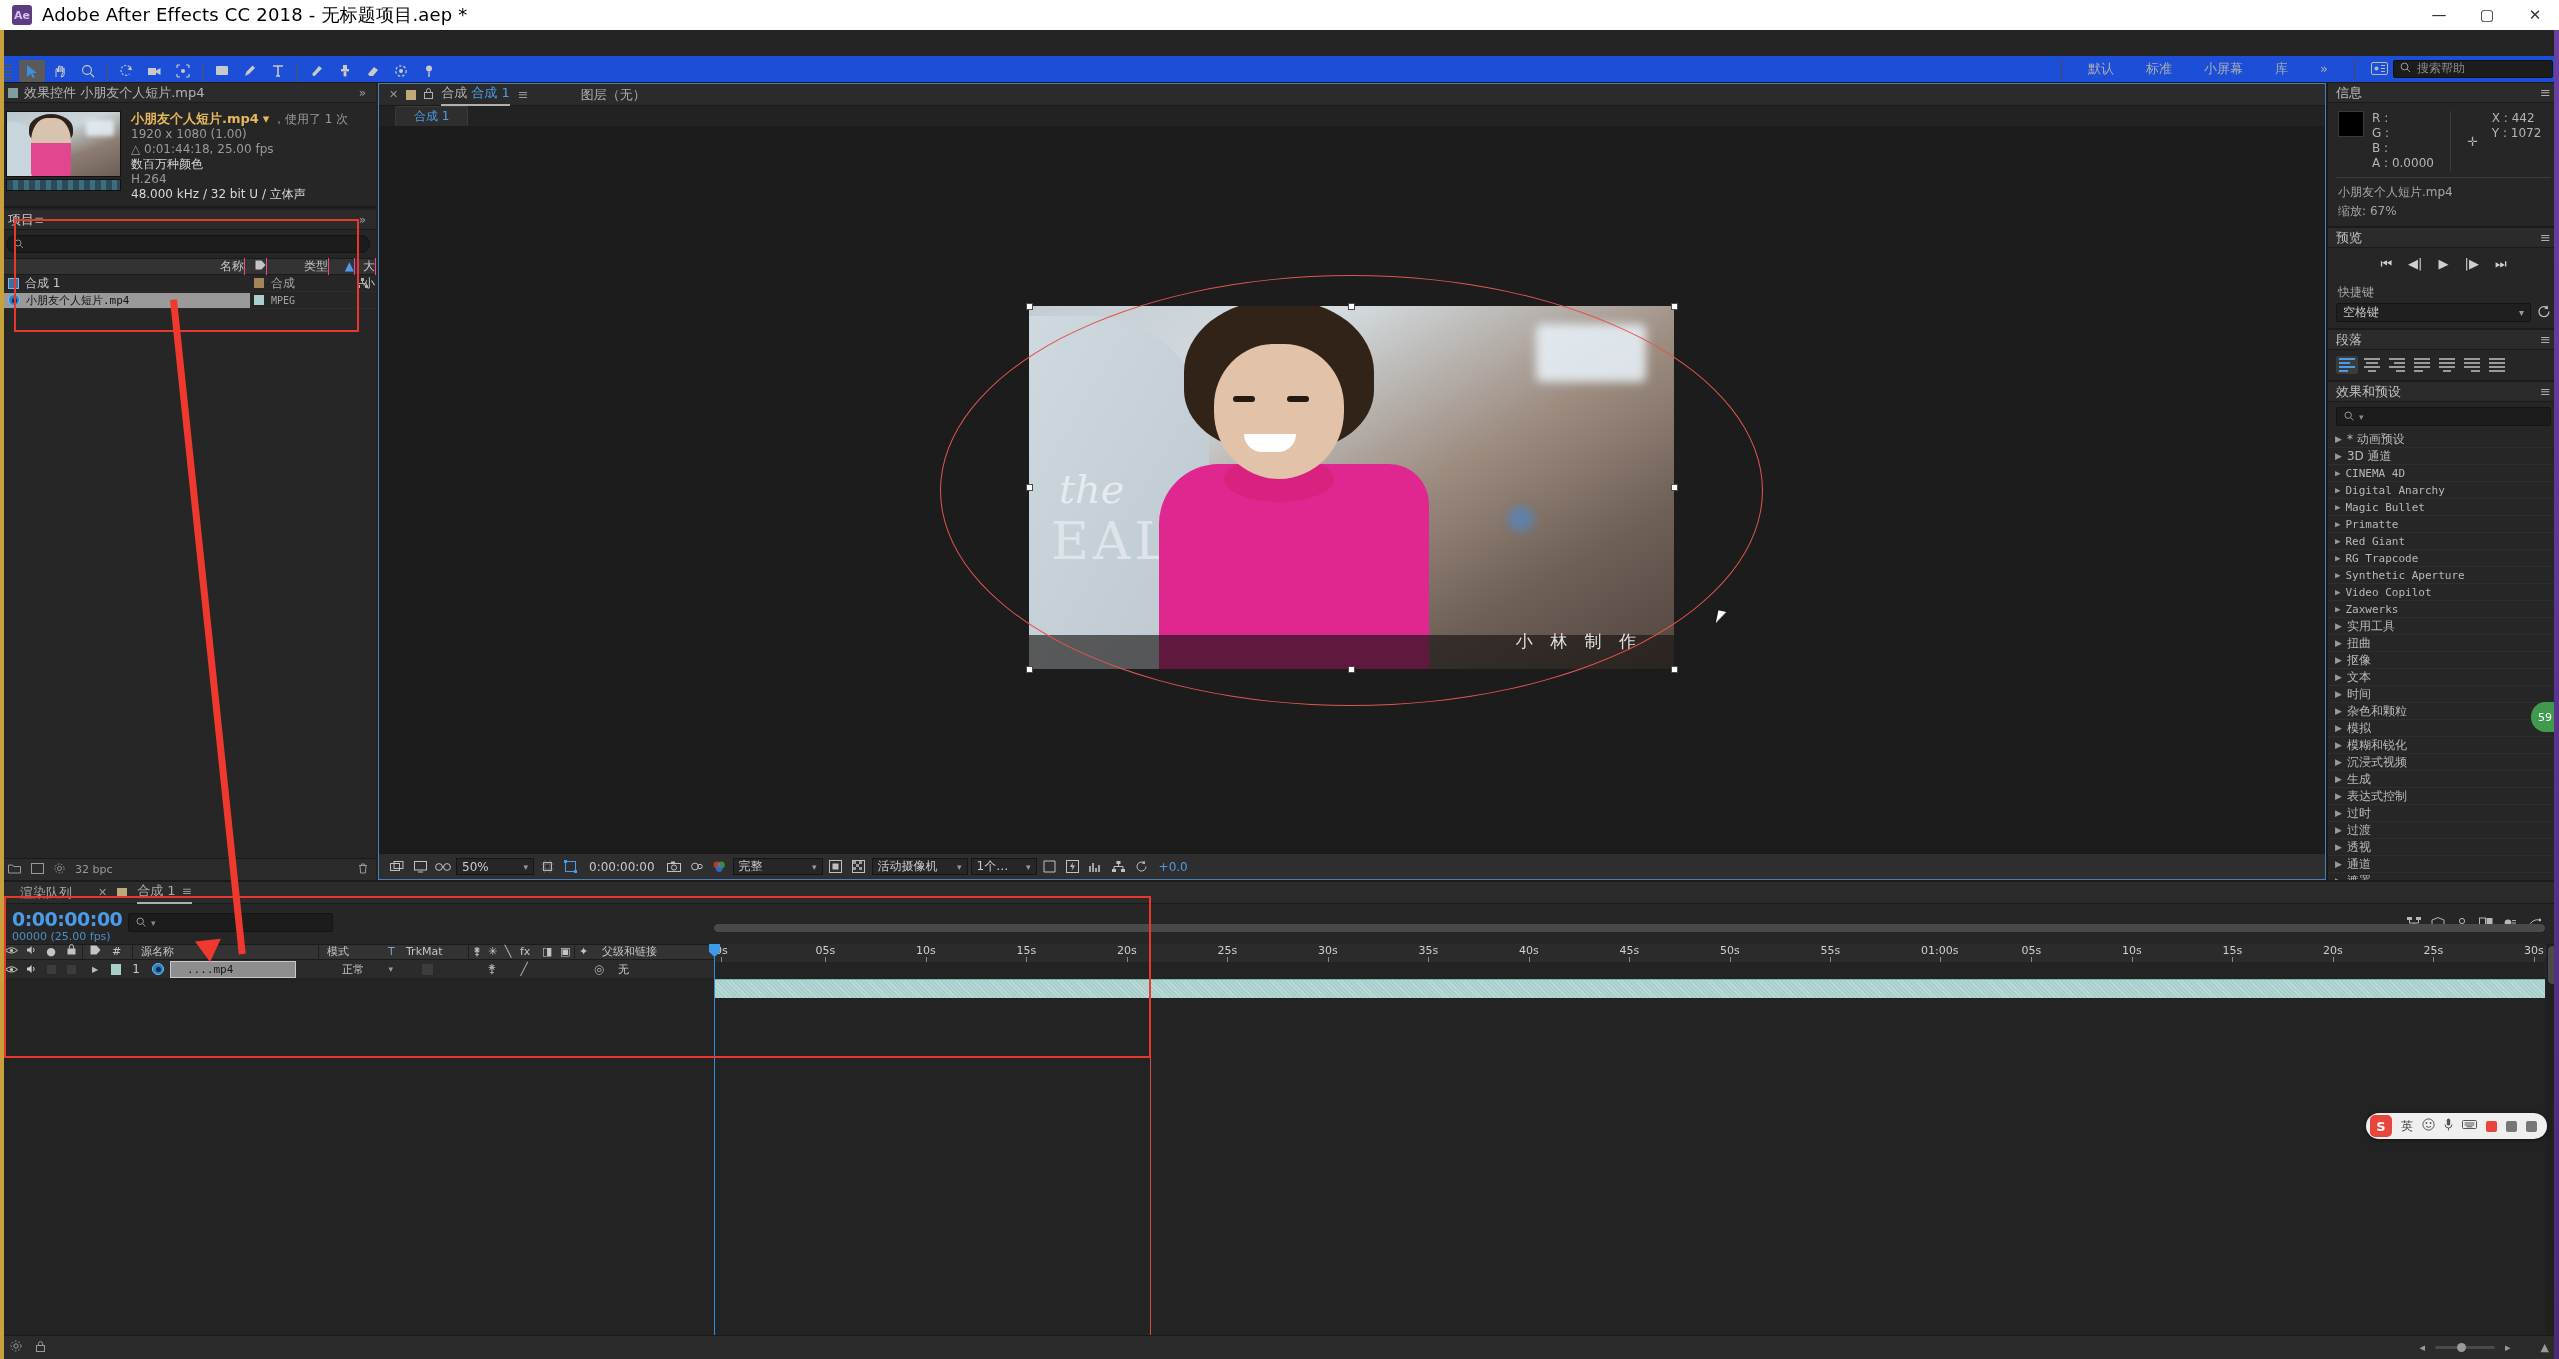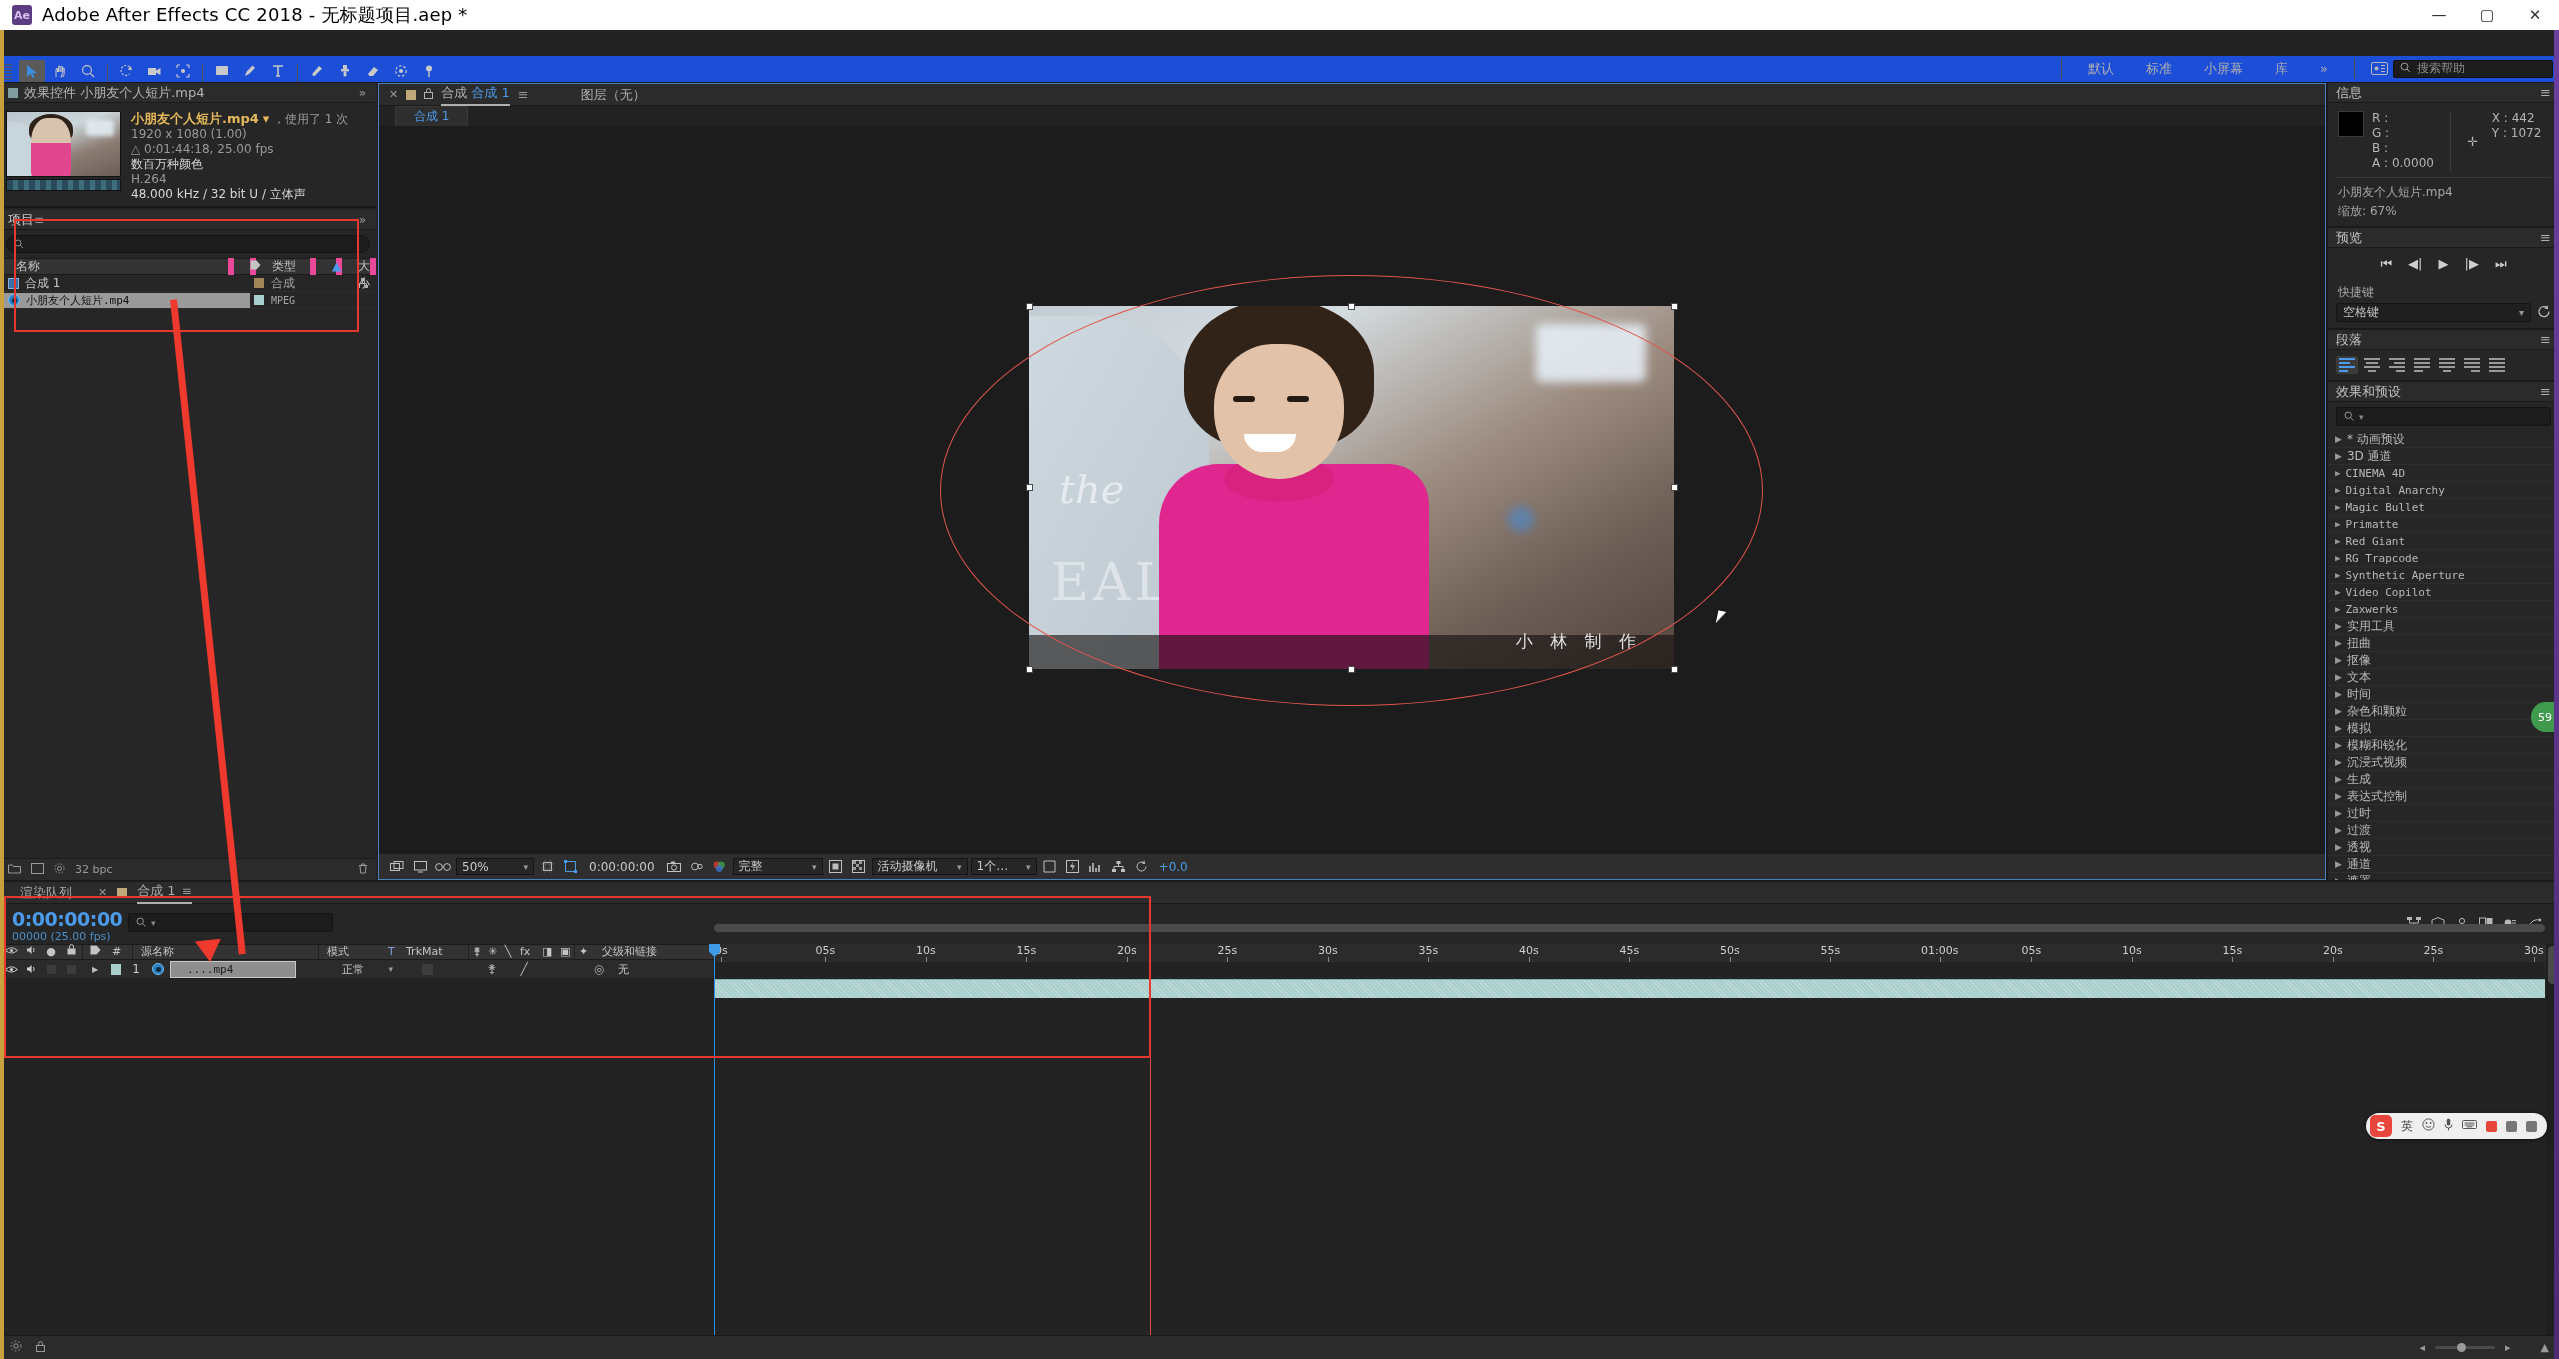--- a/index.html
+++ b/index.html
@@ -118,21 +118,21 @@
   }
   .proj-search {
     height: 18px; margin: 5px 6px; background: #1c1c1c; border: 1px solid #141414;
     border-radius: 9px; display: flex; align-items: center; padding: 0 7px;
     font-size: 11px; color: #7a7a7a;
   }
   .col-head {
     height: 17px; background: #333; display: flex; align-items: center;
     font-size: 12px; color: #c4c4c4; border-top: 1px solid #1a1a1a; border-bottom: 1px solid #1a1a1a;
   }
-  .col-head .c { border-right: 6px solid #ec4899; padding-left: 16px; height: 17px; line-height: 17px; }
+  .col-head .c { border-right: 1px solid #ec4899; padding-left: 8px; height: 17px; line-height: 17px; text-align: right; }
   .row {
     height: 17px; display: flex; align-items: center; font-size: 12px;
     border-bottom: 1px solid #2d2d2d;
   }
   .row .cname { width: 250px; display: flex; align-items: center; gap: 6px; padding-left: 8px; }
   .row .ctype { width: 80px; display: flex; align-items: center; gap: 7px; padding-left: 4px; }
   .row.selected .cname { background: #9a9a9a; color: #111; }
   .ico-comp { width: 11px; height: 11px; background: #3b6ea5; border: 1px solid #89b0d8; }
   .ico-mp4 { width: 12px; height: 12px; border-radius: 50%; background: #2d7fc4;
              border: 1px solid #6fc0f0; position: relative; }
@@ -178,21 +178,21 @@
     position: absolute; left: -10px; top: 10px; width: 190px; height: 353px;
     background: linear-gradient(120deg,#cfd9e0,#bcc7cf);
     border-radius: 0 120px 0 0;
   }
   .vf-sleeve-txt {
     position: absolute; left: 30px; top: 160px; color: #e9eef1; font-size: 40px;
     font-family: "DejaVu Serif", serif; font-style: italic; opacity: .9;
   }
   .vf-sleeve-txt2 {
     position: absolute; left: 22px; top: 205px; color: #e3e9ed; font-size: 52px;
-    font-family: "DejaVu Serif", serif; letter-spacing: 4px; opacity: .85; margin-top: 41px;
+    font-family: "DejaVu Serif", serif; letter-spacing: 4px; opacity: .85;
   }
   .vf-hair {
     position: absolute; left: 155px; top: -6px; width: 190px; height: 150px;
     background: #322318; border-radius: 48% 48% 40% 40%;
   }
   .vf-face {
     position: absolute; left: 185px; top: 38px; width: 130px; height: 135px;
     background: #e2c2a8; border-radius: 46% 46% 50% 50%;
   }
   .vf-smile {

